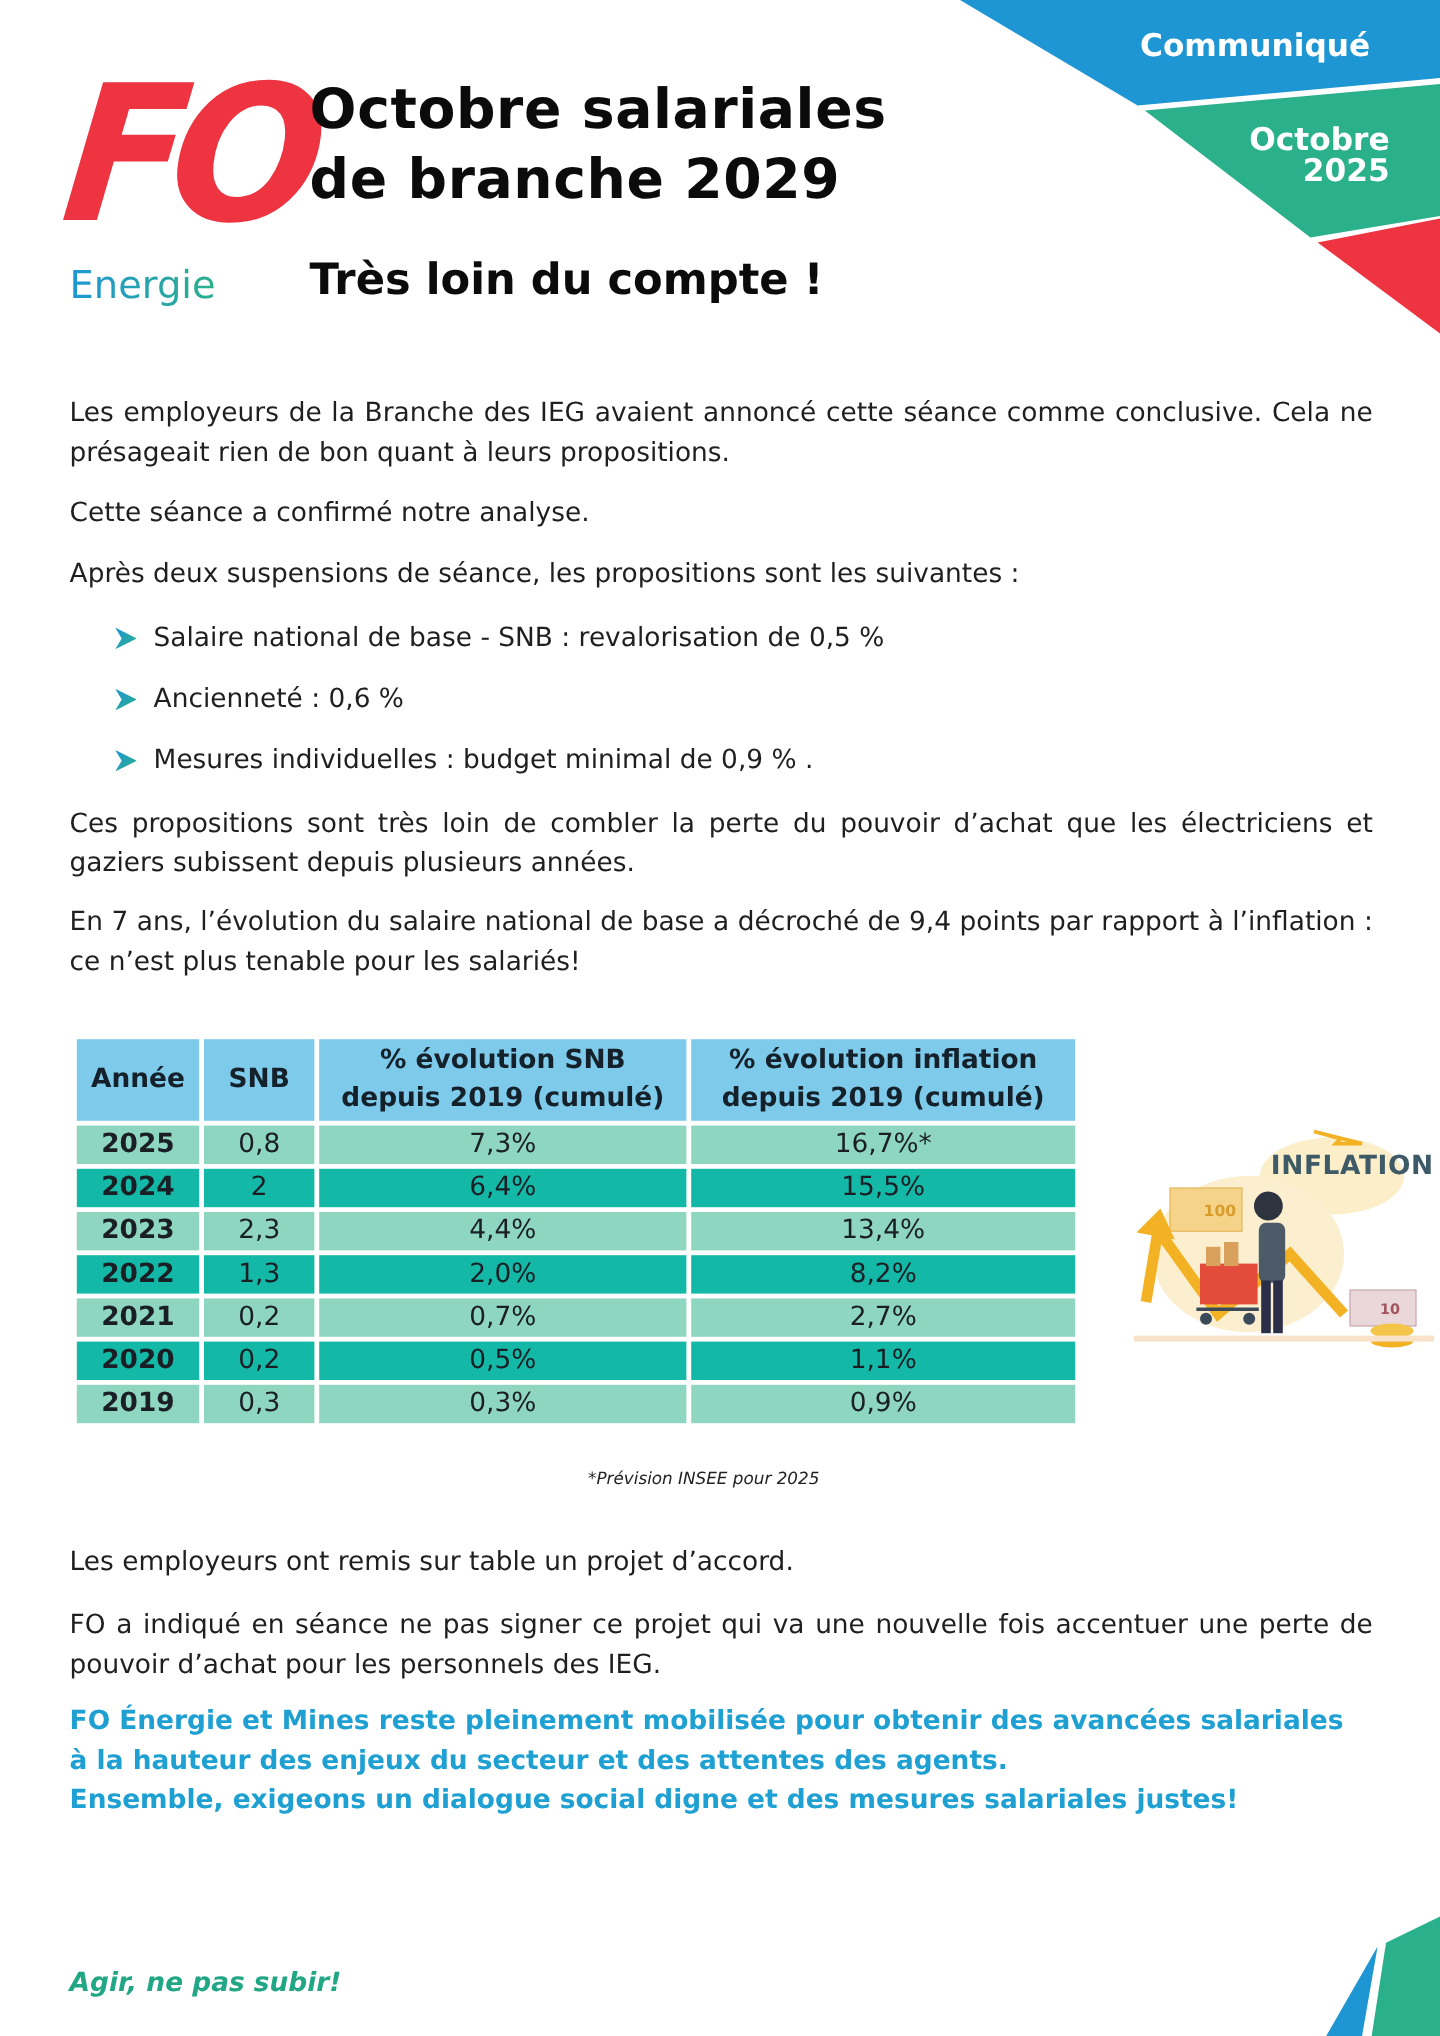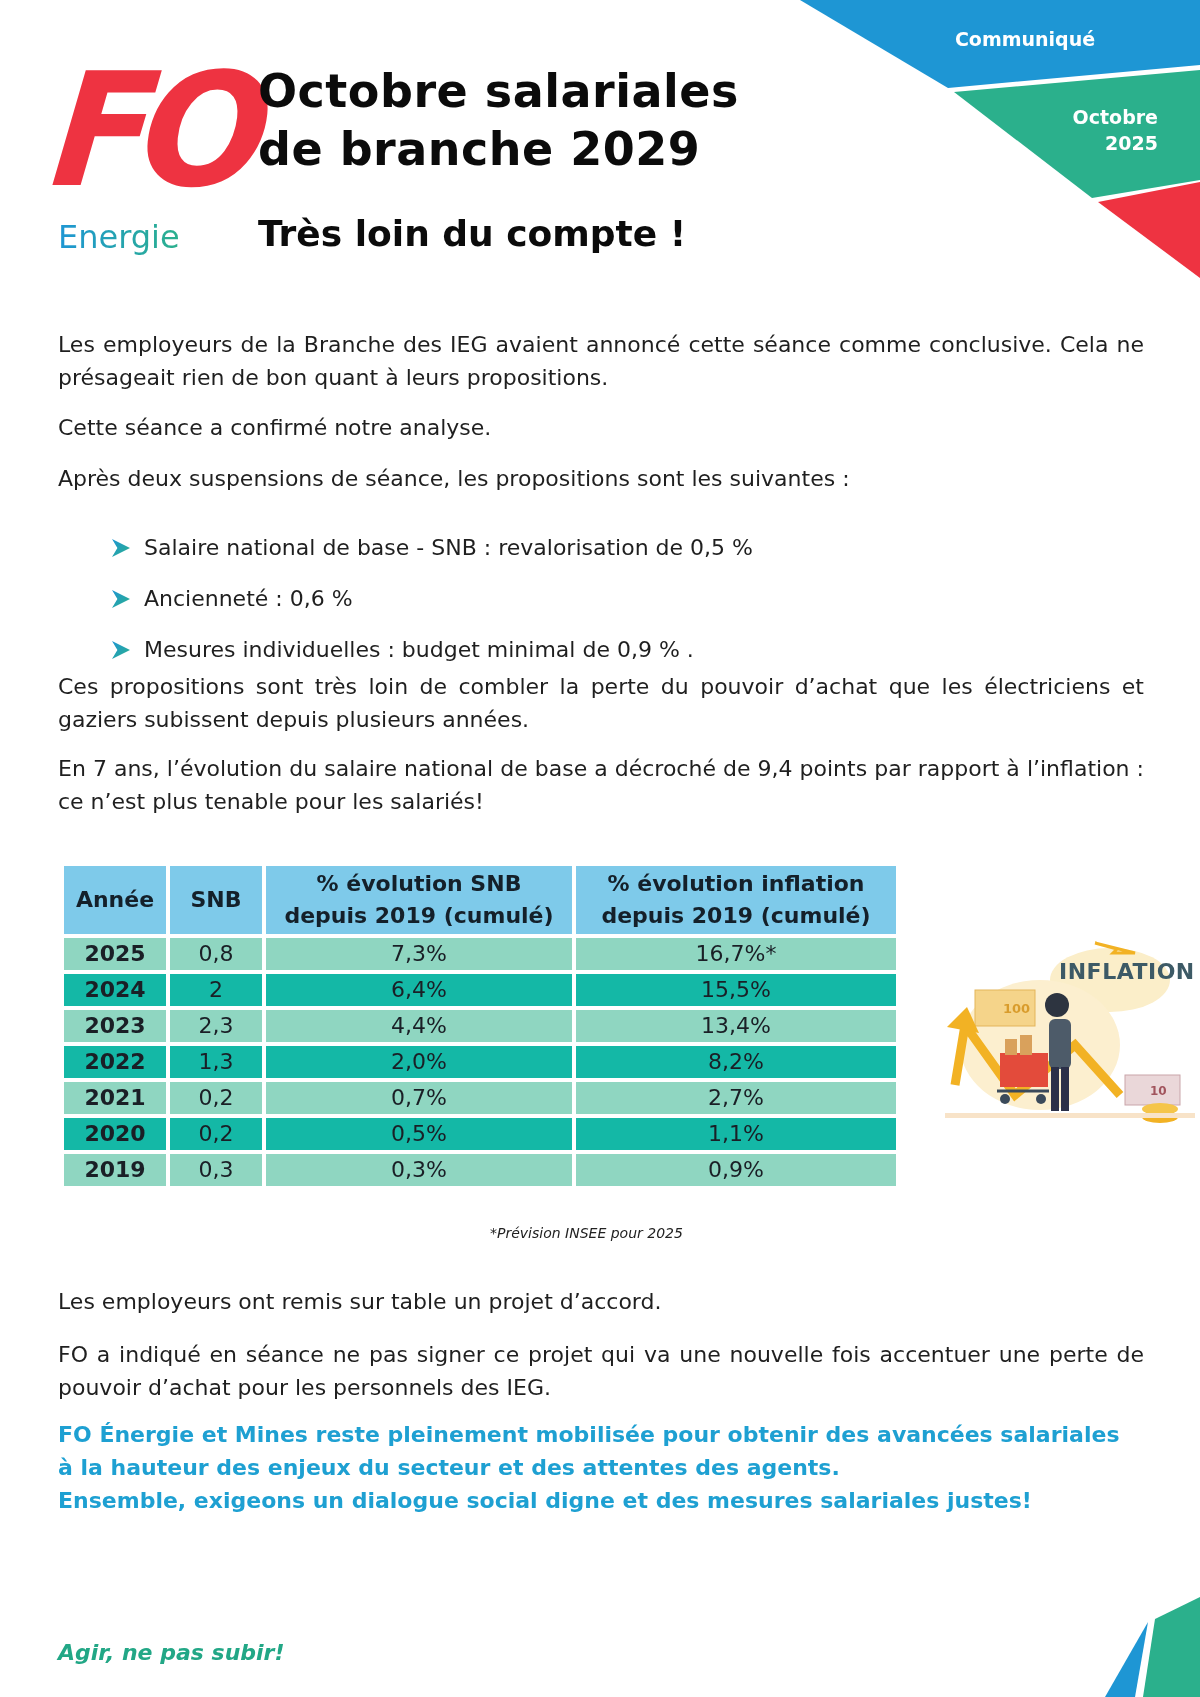--- a/index.html
+++ b/index.html
@@ -7,21 +7,21 @@
       width: 1200px; height: 1697px; position: relative; overflow: hidden;
       background: #ffffff; color: #1a1a1a;
       font-family: "DejaVu Sans", sans-serif;
     }
     .corner-svg { position: absolute; pointer-events: none; }
     .corner-top { top: 0; right: 0; width: 460px; height: 290px; }
     .corner-bottom { bottom: 0; right: 0; width: 240px; height: 130px; }
 
     .corner-label {
       position: absolute; color: #ffffff; font-weight: bold;
-      font-family: "DejaVu Sans", sans-serif; font-size: 19px; text-align: right;
+      font-family: "DejaVu Sans", sans-serif; font-size: 26px; text-align: right;
       line-height: 26px;
     }
     .lbl-communique { top: 26px; left: 950px; width: 150px; text-align: center; }
     .lbl-date { top: 104px; right: 42px; width: 120px; }
 
     .logo { position: absolute; left: 55px; top: 55px; width: 170px; height: 200px; }
     .logo-fo {
       position: absolute; left: 0; top: 0;
       font-family: "DejaVu Sans", sans-serif; font-weight: bold; font-style: italic;
       font-size: 150px; line-height: 150px; color: #ee3341; letter-spacing: -14px;
@@ -46,21 +46,21 @@
     }
 
     .body-text {
       position: absolute; left: 58px; width: 1086px;
       font-family: "DejaVu Sans", sans-serif; font-size: 22px; line-height: 33px;
       color: #1f1f1f; text-align: justify; margin: 0;
     }
     .p1 { top: 328px; }
     .p2 { top: 411px; }
     .p3 { top: 462px; }
-    .bullets { position: absolute; left: 96px; top: 515px; margin: 16px; padding: 0; list-style: none; }
+    .bullets { position: absolute; left: 96px; top: 515px; margin: 0; padding: 0; list-style: none; }
     .bullets li {
       font-family: "DejaVu Sans", sans-serif; font-size: 22px; line-height: 33px;
       color: #1f1f1f; height: 51px; display: flex; align-items: flex-start;
     }
     .bullet-arrow {
       display: inline-block; width: 18px; height: 18px; margin: 8px 14px 0 0;
       background: linear-gradient(135deg, #1e96d4, #2bb08c);
       clip-path: polygon(0 0, 100% 50%, 0 100%, 30% 50%);
     }
     .p4 { top: 670px; }

